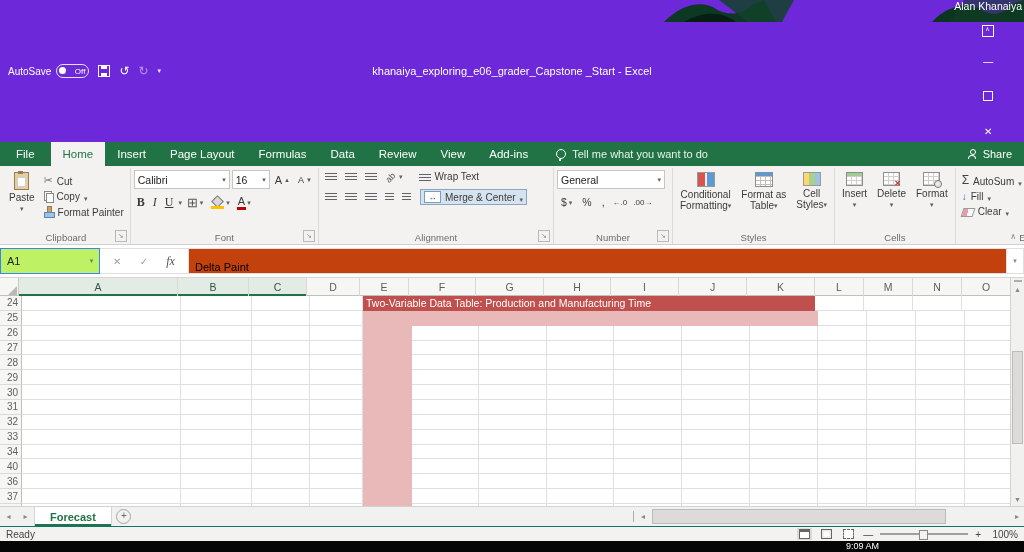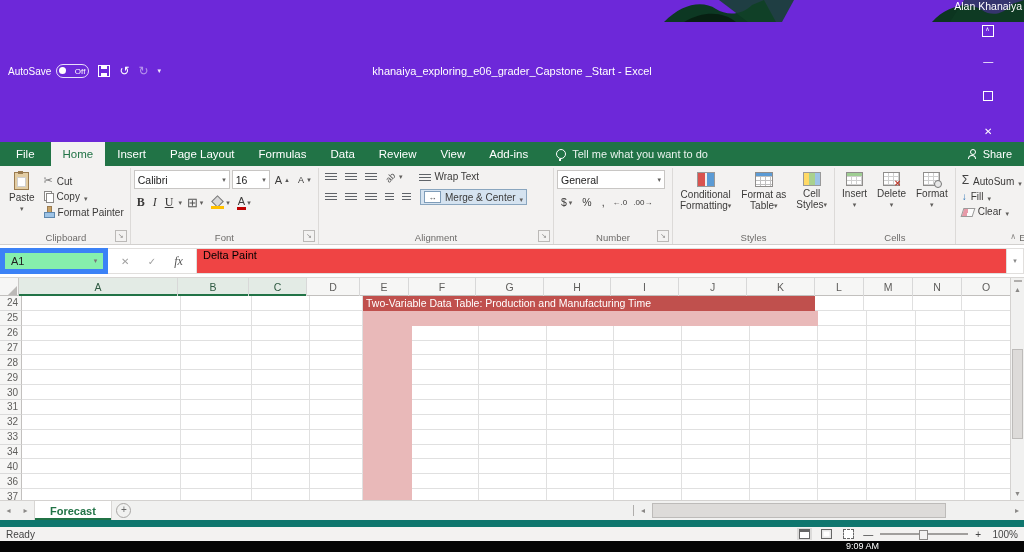--- a/index.html
+++ b/index.html
@@ -95,26 +95,26 @@
   .ic-sheet.ins::after{content:"";position:absolute;left:0;right:0;top:0;height:3px;background:#9fce93;}
   .ic-sheet.del::after{content:"✕";position:absolute;right:-2px;bottom:-3px;color:#c0392b;font-size:8px;font-weight:bold;}
   .ic-sheet.fmt::after{content:"";position:absolute;right:-3px;bottom:-3px;width:6px;height:6px;border:1px solid #777;border-radius:50%;background:#e8e8e8;}
   .ic-sigma::after{content:"Σ";font-size:12px;color:#444;}
   .ic-filldown::after{content:"↓";color:#2e75b6;font-weight:bold;font-size:10px;}
   .ic-eraser{width:10px;height:7px;transform:skewX(-18deg);background:linear-gradient(90deg,#e79aa8 0 45%,#fbfbfb 45%);border:1px solid #9a9a9a;display:inline-block;}
   .collapse-ribbon{position:absolute;right:8px;bottom:3px;color:#8a8886;font-size:8px;}
 
   
   .formulabar{flex:0 0 26px;background:#fff;border-bottom:1px solid #d8d6d4;display:flex;align-items:stretch;padding:3px 0;}
-  .namebox{width:92px;border:5px solid #3b82f6;display:flex;align-items:center;padding-left:6px;background:#86efac;font-size:11px;color:#222;}
+  .namebox{width:92px;border:1px solid #3b82f6;display:flex;align-items:center;padding-left:6px;background:#bef264;font-size:11px;color:#222;}
   .nb-caret{margin-left:auto;width:15px;text-align:center;color:#777;font-size:7px;}
   .fxarea{width:80px;border:1px solid #e1dfdd;border-left:none;display:flex;align-items:center;justify-content:space-around;background:#fff;padding:0 4px;}
   .fxbtn{color:#a0a0a0;font-size:10px;}
   .fxsym{font-family:"Liberation Serif",serif;font-style:italic;font-size:12px;color:#555;}
-  .fbar-input{flex:1;border:1px solid #e1dfdd;border-left:none;display:flex;align-items:flex-start;padding-left:6px;font-size:11px;color:#000;background:#ef4444;}
+  .fbar-input{flex:1;border:1px solid #e1dfdd;border-left:none;display:flex;align-items:flex-end;padding-left:6px;font-size:11px;color:#000;background:#c2410c;}
   .fbar-expand{width:16px;border:1px solid #e1dfdd;border-left:none;display:flex;align-items:center;justify-content:center;color:#888;font-size:7px;background:#fff;}
 
   
   .gridwrap{flex:1;display:flex;min-height:0;}
   .sheetleft{flex:1;display:flex;flex-direction:column;min-width:0;}
   .colhdrrow{flex:0 0 18px;display:flex;background:#f6f6f5;overflow:hidden;}
   .colhdr{display:flex;align-items:center;justify-content:center;border-right:1px solid #d8d8d8;box-shadow:inset 0 -1px 0 #c2c0be;color:#5f5e5c;font-size:10.5px;background:#f6f6f5;}
   .colhdr.sel{background:#e3ebe5;box-shadow:inset 0 -2px 0 #217346;color:#2f5a42;}
   .colhdr.sliver{flex:1;border-right:none;}
   .corner{flex:0 0 18px;border-right:1px solid #c9c7c5;box-shadow:inset 0 -1px 0 #c2c0be;background:#f6f6f5;position:relative;}
@@ -137,21 +137,21 @@
   .sheettab{background:#fff;padding:0 15px;display:flex;align-items:center;font-weight:bold;color:#217346;border-left:1px solid #d8d6d4;border-right:1px solid #d8d6d4;box-shadow:inset 0 -2px 0 #217346;font-size:11px;}
   .addsheet{width:24px;display:flex;align-items:center;justify-content:center;}
   .plus{width:13px;height:13px;border:1px solid #a8a6a4;border-radius:50%;color:#666;font-size:10px;line-height:11px;text-align:center;}
   .hsplit{width:6px;margin-left:auto;background:linear-gradient(#b0aeac,#b0aeac) center/1px 60% no-repeat;}
   .hscroll{width:388px;display:flex;align-items:stretch;}
   .hs-btn{width:14px;display:flex;align-items:center;justify-content:center;color:#8a8886;font-size:8px;}
   .hs-track{flex:1;position:relative;}
   .hs-thumb{position:absolute;left:2px;right:64px;top:2px;bottom:2px;background:#dddbd9;border:1px solid #bdbbb9;}
 
   
-  .statusbar{flex:0 0 14px;background:#f3f2f1;border-top:7px solid #0f766e;display:flex;align-items:center;font-size:10px;color:#444;padding:0 6px;}
+  .statusbar{flex:0 0 14px;background:#f3f2f1;border-top:1px solid #0f766e;display:flex;align-items:center;font-size:10px;color:#444;padding:0 6px;}
   .sb-right{margin-left:auto;display:flex;align-items:center;gap:7px;}
   .vb{width:15px;height:12px;display:flex;align-items:center;justify-content:center;}
   .vb.on{background:#dcdbda;}
   .ic-vn{width:9px;height:8px;border:1px solid #666;background:linear-gradient(#666 0 2px,#fff 2px);display:inline-block;}
   .ic-vp{width:9px;height:8px;border:1px solid #666;background:#fff;box-shadow:inset 0 0 0 1.5px #e8e8e8;display:inline-block;}
   .ic-vbk{width:9px;height:8px;border:1px dashed #666;background:#fff;display:inline-block;}
   .zbtn{font-size:10px;color:#444;}
   .ztrack{width:88px;height:2px;background:#a19f9d;position:relative;}
   .zthumb{position:absolute;left:44%;top:-3px;width:7px;height:8px;background:#f3f2f1;border:1px solid #8a8886;}
   .zpct{width:30px;text-align:right;font-size:10px;}

